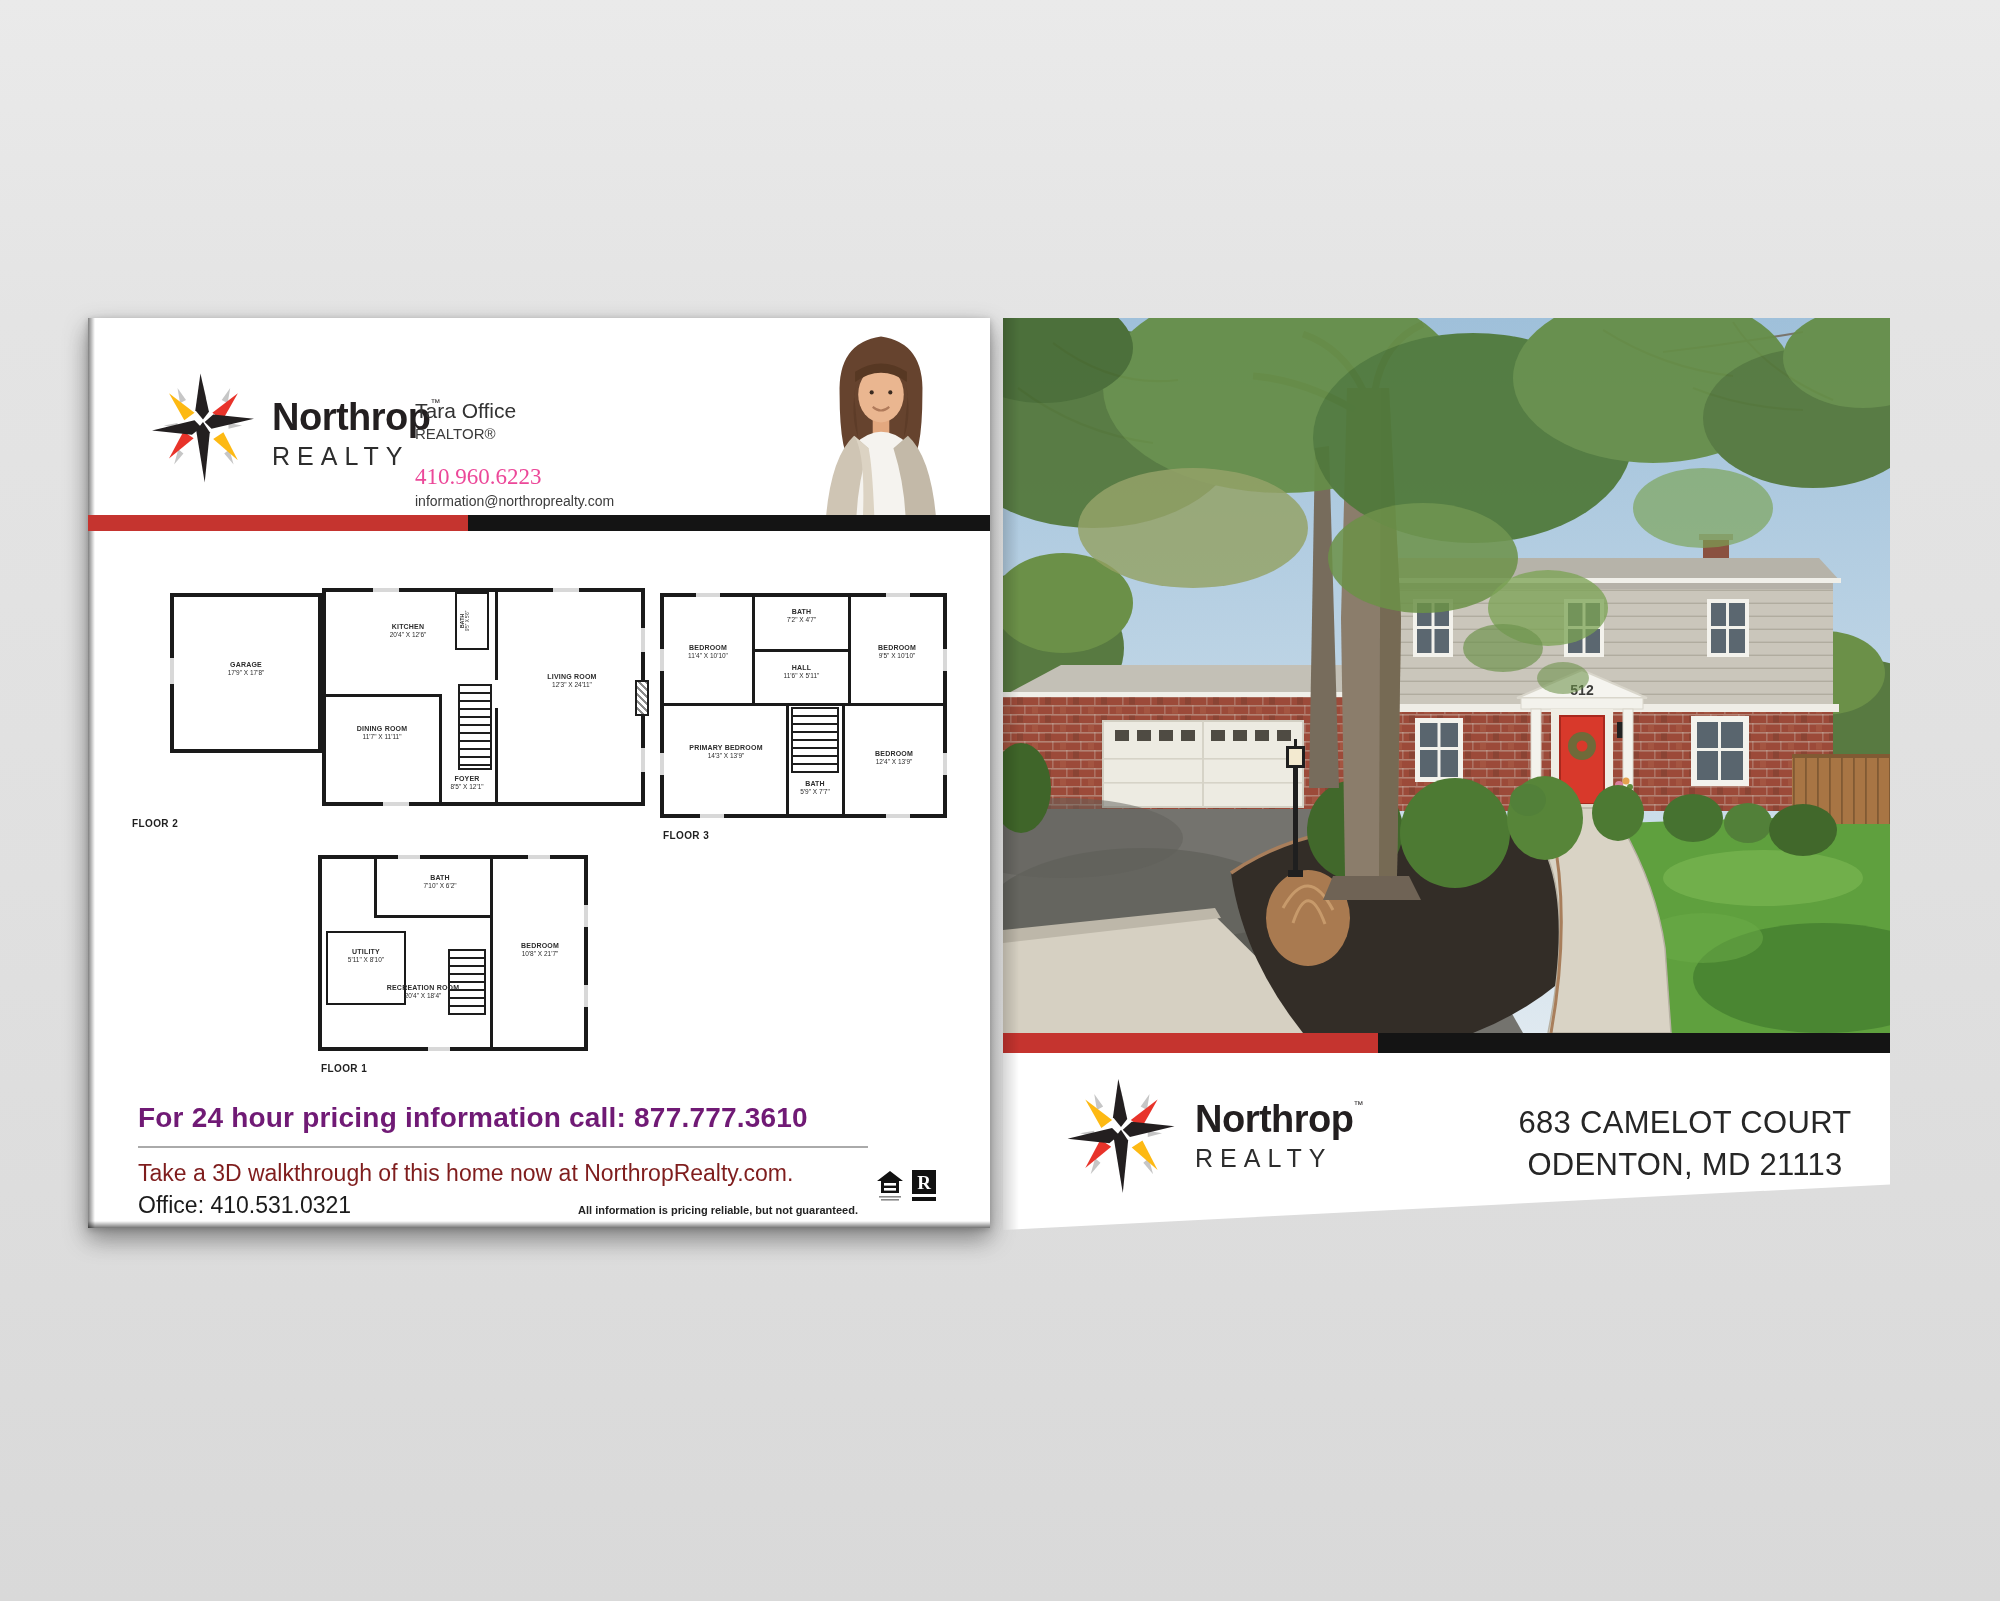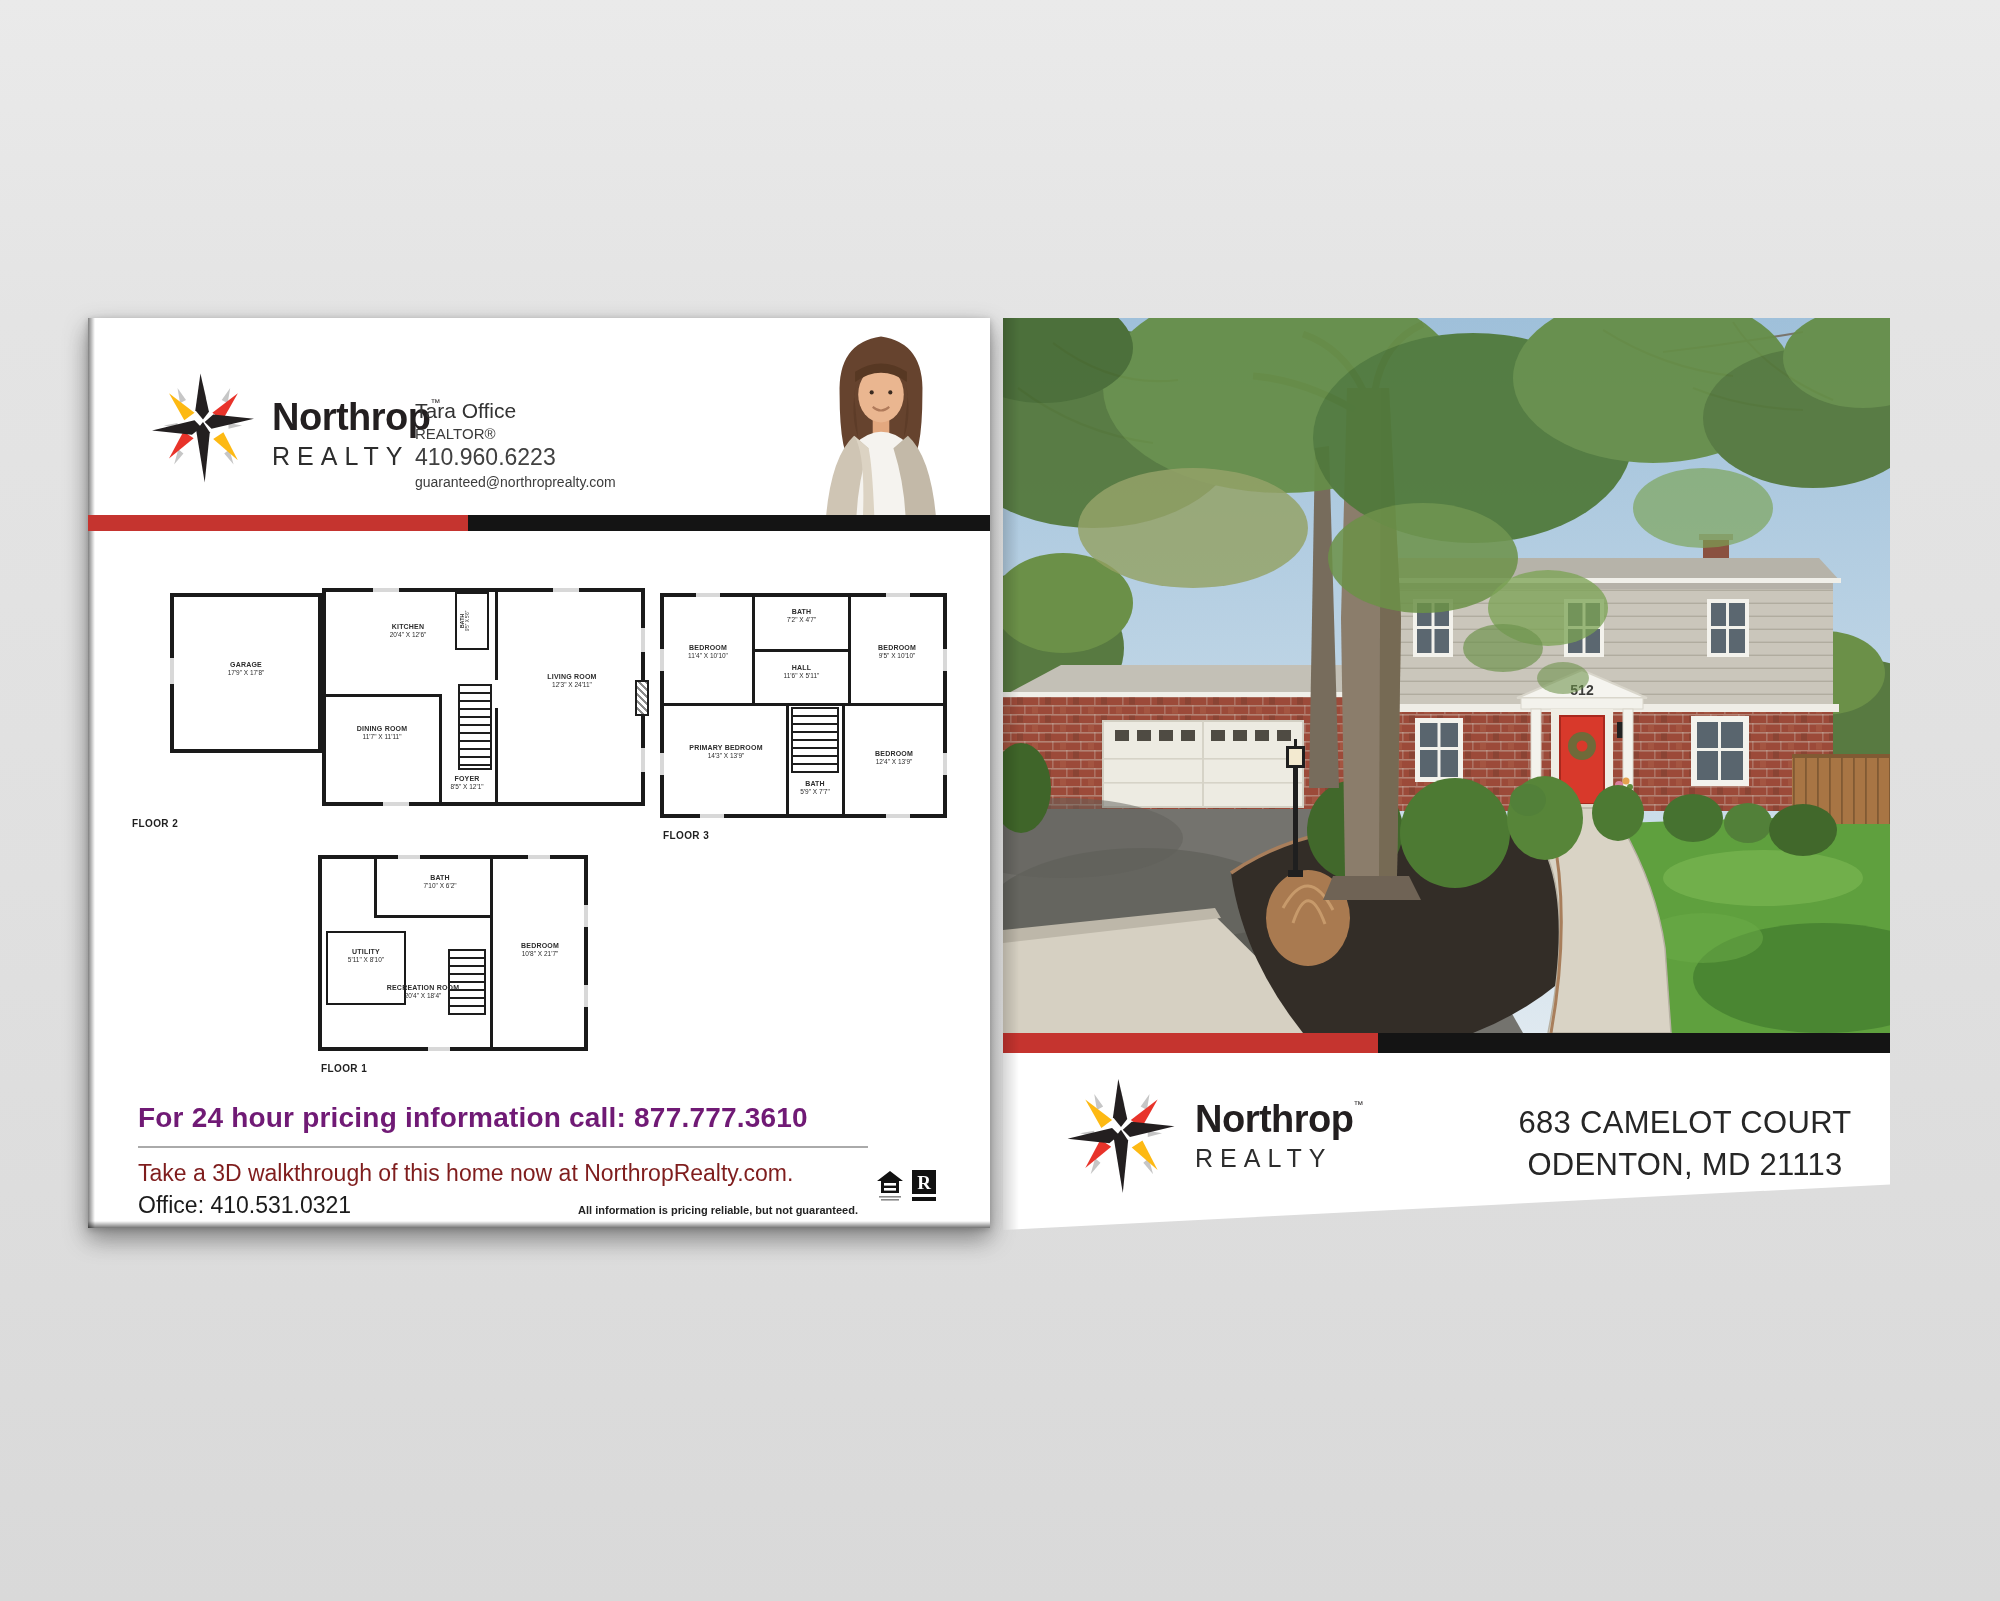--- a/index.html
+++ b/index.html
@@ -21,21 +21,21 @@
   
   .logo-icon{position:absolute;}
   .brand-text{position:absolute;color:#231f20;}
   .brand-name{font-size:38px;font-weight:700;letter-spacing:-.5px;line-height:1;}
   .brand-tm{font-size:10px;vertical-align:top;font-weight:400;}
   .brand-sub{font-size:25px;font-weight:400;letter-spacing:7px;color:#2d2d2d;margin-top:8px;line-height:1;}
   
   .agent{position:absolute;left:327px;top:80px;color:#2f2f2f;}
   .agent .a-name{font-size:21px;color:#333;line-height:1.2;}
   .agent .a-title{font-size:15px;color:#3c3c3c;margin-top:2px;}
-  .agent .a-phone{font-size:23px;color:#404040;margin-top:2px;}
+  .agent .a-phone{font-size:23px;color:#ec4899;margin-top:22px;font-family:Liberation Serif, serif;}
   .agent .a-email{font-size:14px;color:#3c3c3c;margin-top:3px;}
   .agent-photo{position:absolute;right:34px;top:4px;width:150px;height:193px;overflow:hidden;}
   
   .bar{position:absolute;background:var(--accent-black,#141414);overflow:hidden;}
   .bar .red{position:absolute;left:0;top:0;bottom:0;background:var(--accent-red,#c5342f);}
   
   .fplan{position:absolute;}
   .roombox{position:absolute;border:4px solid #1a1a1a;box-sizing:border-box;}
   .roombox.thin{border-width:2px;}
   .wall{position:absolute;background:#1a1a1a;}
@@ -97,21 +97,21 @@
       </svg>
     <div class="brand-text" style="left:184px;top:80px">
       <div class="brand-name"><span>Northrop</span><sup class="brand-tm">™</sup></div>
       <div class="brand-sub">REALTY</div>
     </div>
 
     <div class="agent">
       <div class="a-name">Tara Office</div>
       <div class="a-title">REALTOR®</div>
       <div class="a-phone">410.960.6223</div>
-      <div class="a-email">guaranteed@northroprealty.com</div>
+      <div class="a-email">information@northroprealty.com</div>
     </div>
 
     <div class="agent-photo">
       <svg viewBox="0 0 140 200" width="150" height="207">
         <path d="M30,70 Q28,20 70,14 Q112,20 110,70 Q110,130 96,140 L44,140 Q30,130 30,70 Z" fill="#66432e"></path>
         <rect x="62" y="88" width="16" height="22" fill="#e3a87f"></rect>
         <ellipse cx="70" cy="70" rx="22" ry="27" fill="#eab690"></ellipse>
         <path d="M45,58 Q70,40 95,58 L95,48 Q70,32 45,48 Z" fill="#573823"></path>
         <path d="M46,60 Q40,90 48,112 L44,70 Z" fill="#5d3c28"></path>
         <path d="M94,60 Q100,90 92,112 L96,70 Z" fill="#5d3c28"></path>

